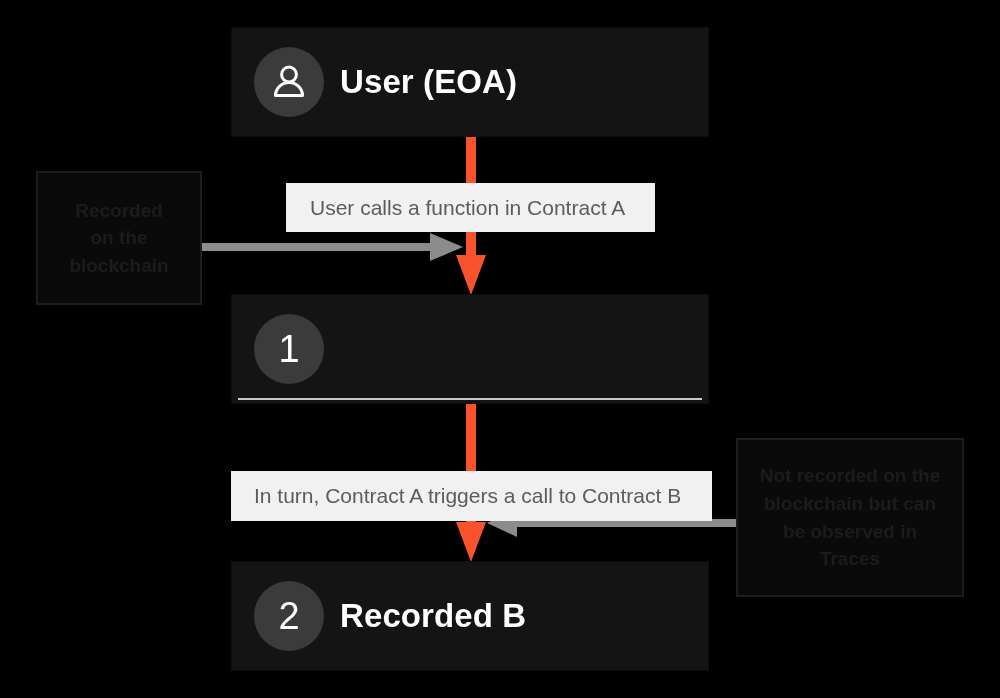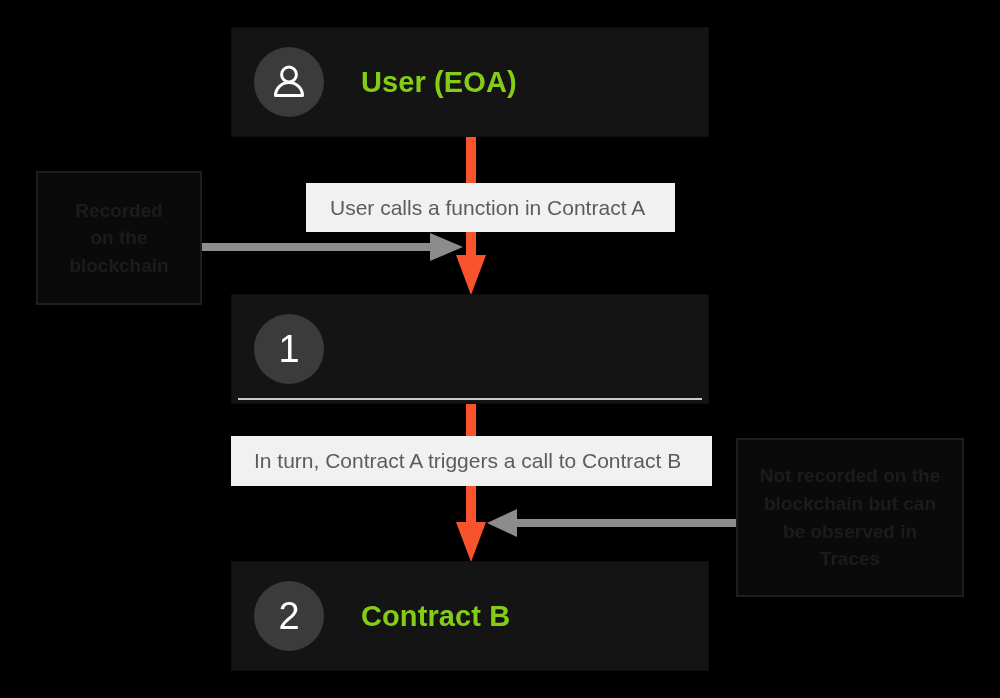--- a/index.html
+++ b/index.html
@@ -39,23 +39,23 @@
     flex: 0 0 auto;
     display: flex;
     align-items: center;
     justify-content: center;
     color: #ffffff;
     font-size: 38px;
     font-weight: 400;
     line-height: 1;
   }
   .node .node-label {
-    margin-left: 37px;
-    color: #84cc16;
-    font-size: 29px;
+    margin-left: 16px;
+    color: #ffffff;
+    font-size: 33px;
     font-weight: bold;
     letter-spacing: 0.1px;
     white-space: nowrap;
   }
   .node .bottom-rule {
     position: absolute;
     left: 6px;
     right: 6px;
     bottom: 3px;
     height: 2px;
@@ -74,22 +74,22 @@
     position: absolute;
     background: #f1f1f1;
     color: #5c5c5c;
     font-size: 21px;
     display: flex;
     align-items: center;
     box-sizing: border-box;
     z-index: 6;
     white-space: nowrap;
   }
-  #flow-label-1 { left: 286px; top: 183px; width: 369px; height: 49px; padding-left: 24px; margin-left: 20px; }
-  #flow-label-2 { left: 231px; top: 436px; width: 481px; height: 50px; padding-left: 23px; }
+  #flow-label-1 { left: 286px; top: 183px; width: 369px; height: 49px; padding-left: 24px; }
+  #flow-label-2 { left: 231px; top: 471px; width: 481px; height: 50px; padding-left: 23px; }
 
   
   .arrow-v {
     position: absolute;
     z-index: 2;
   }
 
   
   .note {
     position: absolute;
@@ -140,21 +140,21 @@
     <div class="node-label">User (EOA)</div>
   </div>
 
   <div class="node" id="node-ca">
     <div class="badge">1</div>
     <div class="bottom-rule"></div>
   </div>
 
   <div class="node" id="node-cb">
     <div class="badge">2</div>
-    <div class="node-label">Contract B</div>
+    <div class="node-label">Recorded B</div>
   </div>
 
   <div class="flow-label" id="flow-label-1">User calls a function in Contract A</div>
 
   <div class="flow-label" id="flow-label-2">In turn, Contract A triggers a call to Contract B</div>
 
   <svg class="arrow-h" id="gray-arrow-left" width="262" height="30" viewBox="0 0 262 30">
     <rect x="0" y="11" width="232" height="8" fill="#8c8c8c"></rect>
     <polygon points="228,1 228,29 261,15" fill="#8c8c8c"></polygon>
   </svg>

